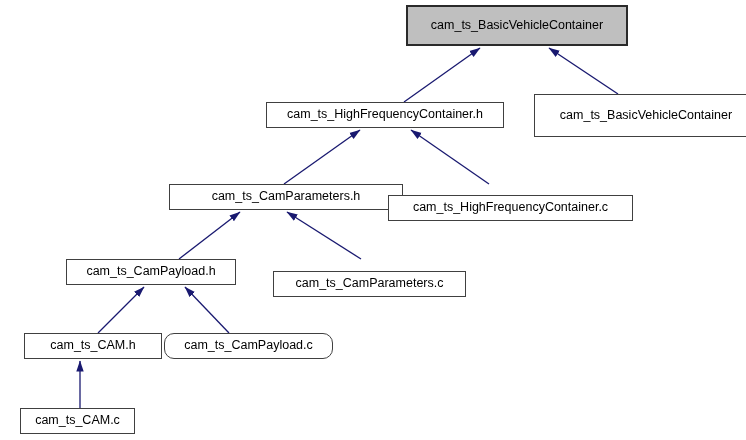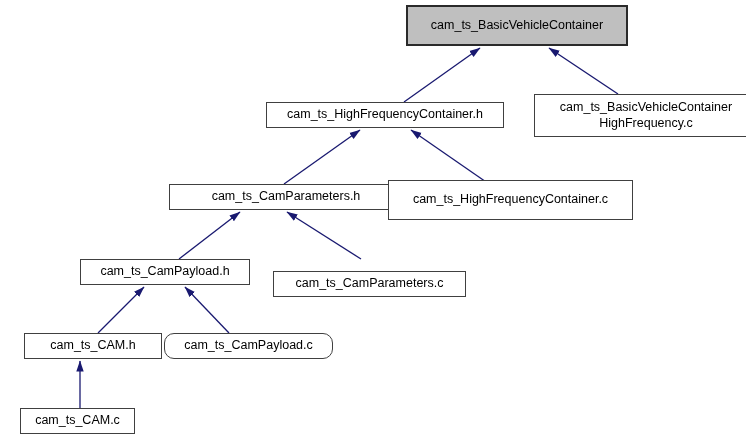--- a/index.html
+++ b/index.html
@@ -68,29 +68,28 @@
   </svg>
   <div data-interactable="false">
       <div class="node highlight" data-interactable="false" style="left: 390px; top: 5px; width: 222px; height: 41px;">
         <span data-interactable="false">cam_ts_BasicVehicleContainer</span>
       </div>
       <div class="node" data-interactable="true" style="left: 250px; top: 102px; width: 238px; height: 26px;">
         <span data-interactable="false">cam_ts_HighFrequencyContainer.h</span>
       </div>
       <div class="node" data-interactable="true" style="left: 518px; top: 94px; width: 224px; height: 43px;">
         <span data-interactable="false">cam_ts_BasicVehicleContainer</span>
-        <span data-interactable="false">HighFrequency.c</span>
       </div>
       <div class="node" data-interactable="true" style="left: 153px; top: 184px; width: 234px; height: 26px;">
         <span data-interactable="false">cam_ts_CamParameters.h</span>
       </div>
-      <div class="node" data-interactable="true" style="left: 372px; top: 180px; width: 245px; height: 40px;">
+      <div class="node" data-interactable="true" style="left: 372px; top: 195px; width: 245px; height: 26px;">
         <span data-interactable="false">cam_ts_HighFrequencyContainer.c</span>
       </div>
-      <div class="node" data-interactable="true" style="left: 64px; top: 259px; width: 170px; height: 26px;">
+      <div class="node" data-interactable="true" style="left: 50px; top: 259px; width: 170px; height: 26px;">
         <span data-interactable="false">cam_ts_CamPayload.h</span>
       </div>
       <div class="node" data-interactable="true" style="left: 257px; top: 271px; width: 193px; height: 26px;">
         <span data-interactable="false">cam_ts_CamParameters.c</span>
       </div>
       <div class="node" data-interactable="true" style="left: 8px; top: 333px; width: 138px; height: 26px;">
         <span data-interactable="false">cam_ts_CAM.h</span>
       </div>
       <div class="node" data-interactable="true" style="left: 148px; top: 333px; width: 169px; height: 26px; border-radius: 10px;">
         <span data-interactable="false">cam_ts_CamPayload.c</span>

